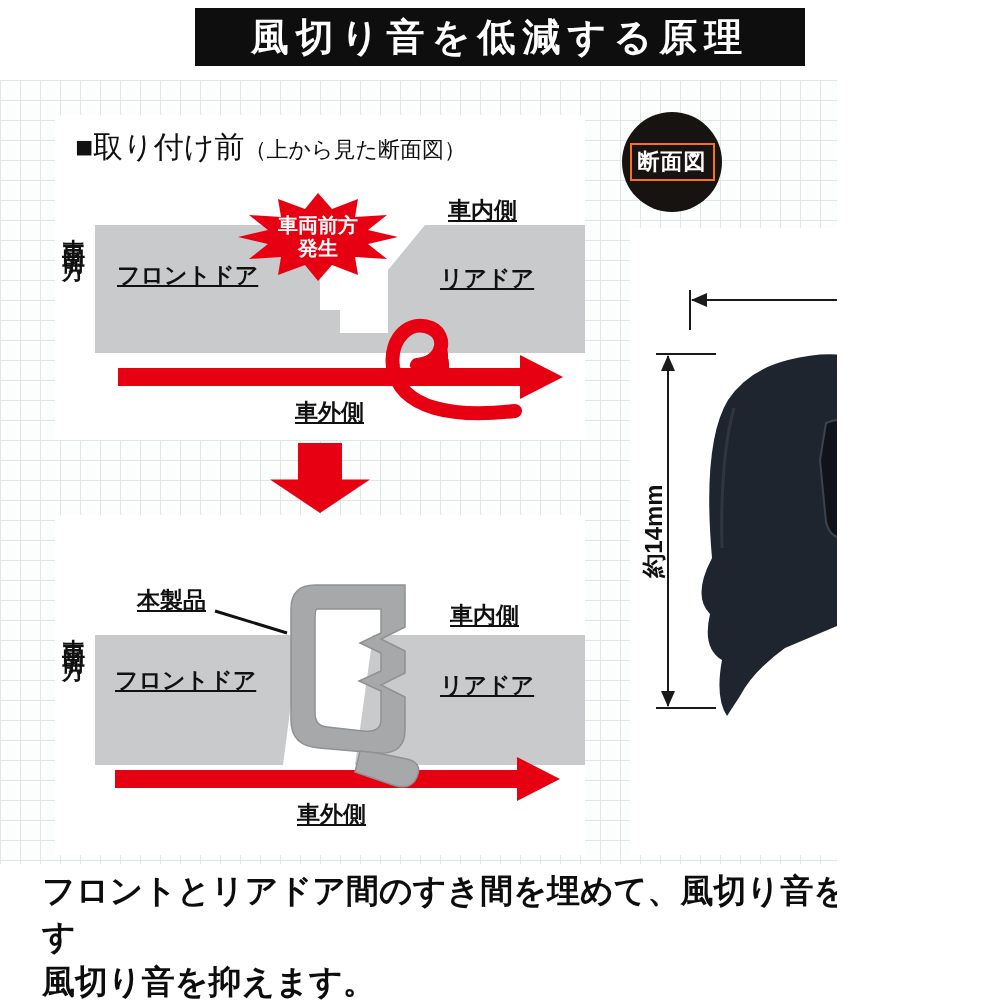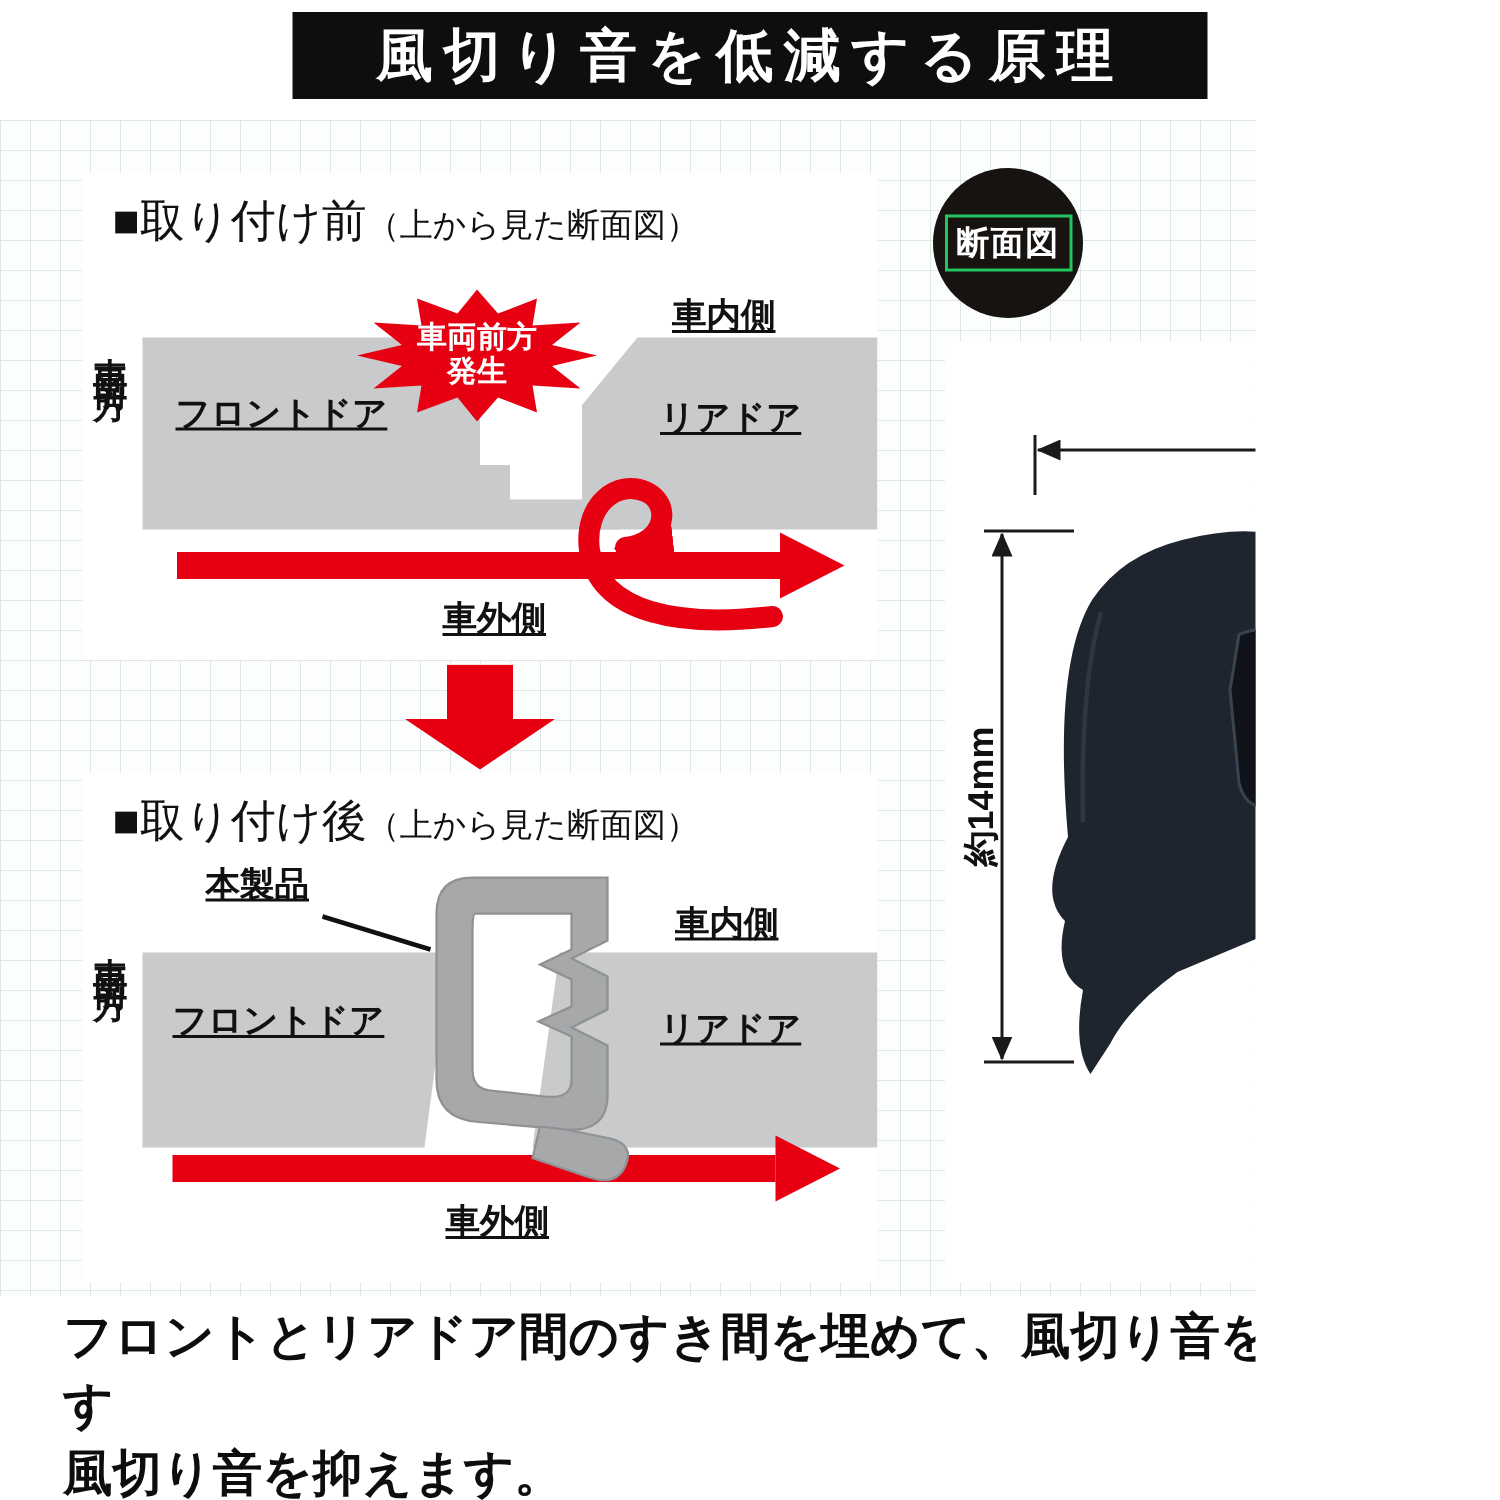--- a/index.html
+++ b/index.html
@@ -18,21 +18,21 @@
   .v-label{position:absolute;left:4px;top:105px;writing-mode:vertical-rl;font-size:23px;font-weight:bold;
     letter-spacing:6px;color:#111;}
   .diagram{position:absolute;left:0;top:0;width:100%;height:100%;}
   .lbl{position:absolute;font-weight:bold;color:#111;font-size:23px;white-space:nowrap;text-decoration:underline;}
   .burst-text{position:absolute;left:193px;top:99px;width:140px;color:#fff;font-weight:bold;font-size:20px;
     text-align:center;line-height:1.15;}
   .down-arrow{position:absolute;left:270px;top:443px;width:100px;height:70px;background:#e60012;
     clip-path:polygon(28% 0,72% 0,72% 52%,100% 52%,50% 100%,0 52%,28% 52%);}
   .badge{position:absolute;left:622px;top:112px;width:100px;height:100px;background:#161310;border-radius:50%;
     display:flex;align-items:center;justify-content:center;}
-  .badge span{color:#fff;border:2px solid #22c55e;font-size:22px;font-weight:bold;padding:2px 6px;letter-spacing:1px;}
+  .badge span{color:#fff;border:2px solid #f97316;font-size:22px;font-weight:bold;padding:2px 6px;letter-spacing:1px;}
   .cross-panel{left:630px;top:228px;width:315px;height:627px;}
   .dim-w{position:absolute;left:60px;top:36px;width:246px;text-align:right;font-size:24px;font-weight:bold;color:#111;}
   .dim-h{position:absolute;left:-36px;top:287px;width:120px;text-align:center;font-size:24px;font-weight:bold;color:#111;
     transform:rotate(-90deg);}
   .footer{position:absolute;left:42px;top:868px;width:930px;color:#0d0d0d;font-size:33px;font-weight:600;line-height:1.38;}
 </style>
 </head>
 <body>
 
 <div class="page">
@@ -78,25 +78,22 @@
     <svg class="diagram" viewBox="0 0 530 340">
       <polygon points="40,120 245,120 228,250 40,250" fill="#c9cacb"></polygon>
       <polygon points="530,120 318,120 300,250 530,250" fill="#c9cacb"></polygon>
       <rect x="60" y="255" width="402" height="18" fill="#e60012"></rect>
       <polygon points="462,242 462,286 505,264" fill="#e60012"></polygon>
       <path fill-rule="evenodd" fill="#a6a8aa" stroke="#8f9193" stroke-width="1.5" d="M260,70 H350 V112 L326,124 L350,136 V158 L326,170 L350,182 V215 Q350,240 322,238 L264,233 Q236,231 236,205 V94 Q236,70 260,70 Z
                M262,94 H326 V118 L305,128 L326,138 V156 L304,166 L326,176 V205 Q326,218 308,216 L272,212 Q260,211 260,198 V106 Q260,94 262,94 Z"></path>
       <path d="M322,238 L352,244 Q368,248 362,262 Q356,276 338,270 L300,257 L305,236 Z" fill="#a6a8aa" stroke="#8f9193" stroke-width="1.5"></path>
       <line x1="160" y1="96" x2="232" y2="118" stroke="#111" stroke-width="3"></line>
     </svg>
-    <div class="panel-heading">
-      <span class="main">■取り付け後</span><span class="sub">（上から見た断面図）</span>
-    </div>
     <div class="v-label">車両前方</div>
-    <div class="lbl" style="left:82px;top:59px;">本製品</div>
+    <div class="lbl" style="left:82px;top:70px;">本製品</div>
     <div class="lbl" style="left:395px;top:85px;">車内側</div>
     <div class="lbl" style="left:60px;top:150px;">フロントドア</div>
     <div class="lbl" style="left:385px;top:155px;">リアドア</div>
     <div class="lbl" style="left:242px;top:284px;">車外側</div>
   </section>
 
   <div class="badge">
     <span>断面図</span>
   </div>
 

